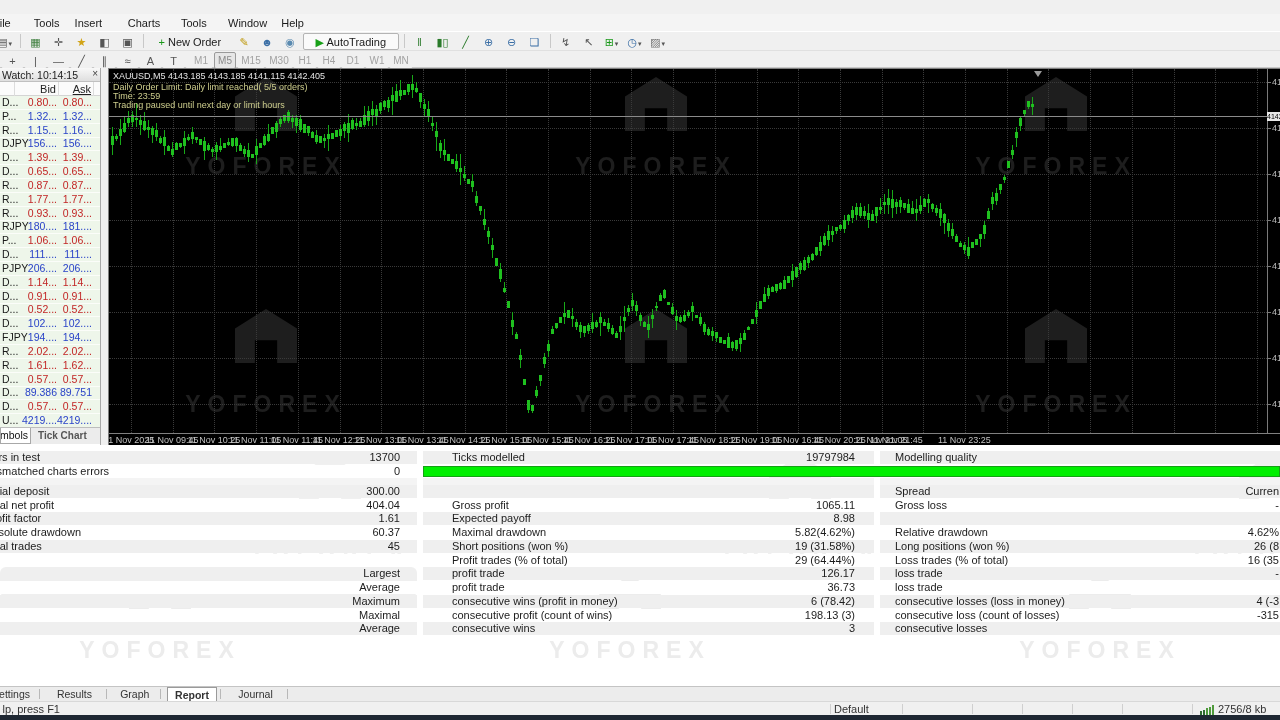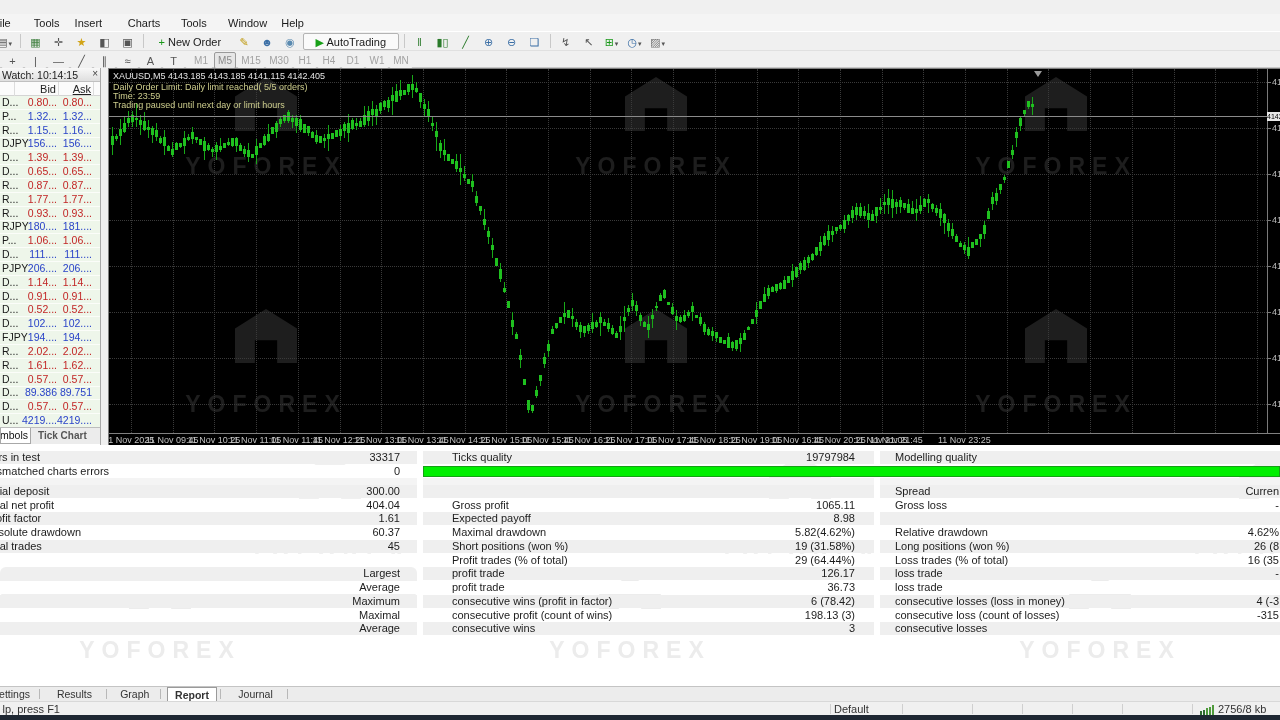--- a/index.html
+++ b/index.html
@@ -902,24 +902,24 @@
         </div>
         <div class="wm wm-text" style="left: 545px; top: 192px; color: rgb(236, 236, 236); width: 170px;">YOFOREX</div>
         <div class="wm" style="left: 1069px; top: 130px; color: rgb(236, 236, 236);">
           <div class="wm-logo"></div>
         </div>
         <div class="wm wm-text" style="left: 1015px; top: 192px; color: rgb(236, 236, 236); width: 170px;">YOFOREX</div>
       </div>
     <div id="report-rows">
         <div class="rseg" style="left: 0px; top: 6px; width: 417px; height: 13px; background: rgb(239, 239, 239);">
           <span class="rlabel">Bars in test</span>
-          <span class="rvalue" style="right: 17px;">33317</span>
+          <span class="rvalue" style="right: 17px;">13700</span>
         </div>
         <div class="rseg" style="left: 423px; top: 6px; width: 451px; height: 13px; background: rgb(239, 239, 239);">
-          <span class="rvalue" style="left: 29px;">Ticks quality</span>
+          <span class="rvalue" style="left: 29px;">Ticks modelled</span>
           <span class="rvalue" style="right: 19px;">19797984</span>
         </div>
         <div class="rseg" style="left: 880px; top: 6px; width: 400px; height: 13px; background: rgb(239, 239, 239);">
           <span class="rvalue" style="left: 15px;">Modelling quality</span>
         </div>
         <div class="rseg" style="left: 0px; top: 20px; width: 417px; height: 13px; background: rgb(255, 255, 255);">
           <span class="rlabel">Mismatched charts errors</span>
           <span class="rvalue" style="right: 17px;">0</span>
         </div>
         <div id="greenbar" style="top: 21px;"></div>
@@ -1007,21 +1007,21 @@
           <span class="rvalue" style="left: 29px;">profit trade</span>
           <span class="rvalue" style="right: 19px;">36.73</span>
         </div>
         <div class="rseg" style="left: 880px; top: 136px; width: 400px; height: 13px; background: rgb(255, 255, 255);">
           <span class="rvalue" style="left: 15px;">loss trade</span>
         </div>
         <div class="rseg" style="left: 0px; top: 150px; width: 417px; height: 13px; background: rgb(239, 239, 239);">
           <span class="rlabel-right">Maximum</span>
         </div>
         <div class="rseg" style="left: 423px; top: 150px; width: 451px; height: 13px; background: rgb(239, 239, 239);">
-          <span class="rvalue" style="left: 29px;">consecutive wins (profit in factor)</span>
+          <span class="rvalue" style="left: 29px;">consecutive wins (profit in money)</span>
           <span class="rvalue" style="right: 19px;">6 (78.42)</span>
         </div>
         <div class="rseg" style="left: 880px; top: 150px; width: 400px; height: 13px; background: rgb(239, 239, 239);">
           <span class="rvalue" style="left: 15px;">consecutive losses (loss in money)</span>
           <span class="rvalue" style="right: 1px;">4 (-3</span>
         </div>
         <div class="rseg" style="left: 0px; top: 164px; width: 417px; height: 13px; background: rgb(255, 255, 255);">
           <span class="rlabel-right">Maximal</span>
         </div>
         <div class="rseg" style="left: 423px; top: 164px; width: 451px; height: 13px; background: rgb(255, 255, 255);">

